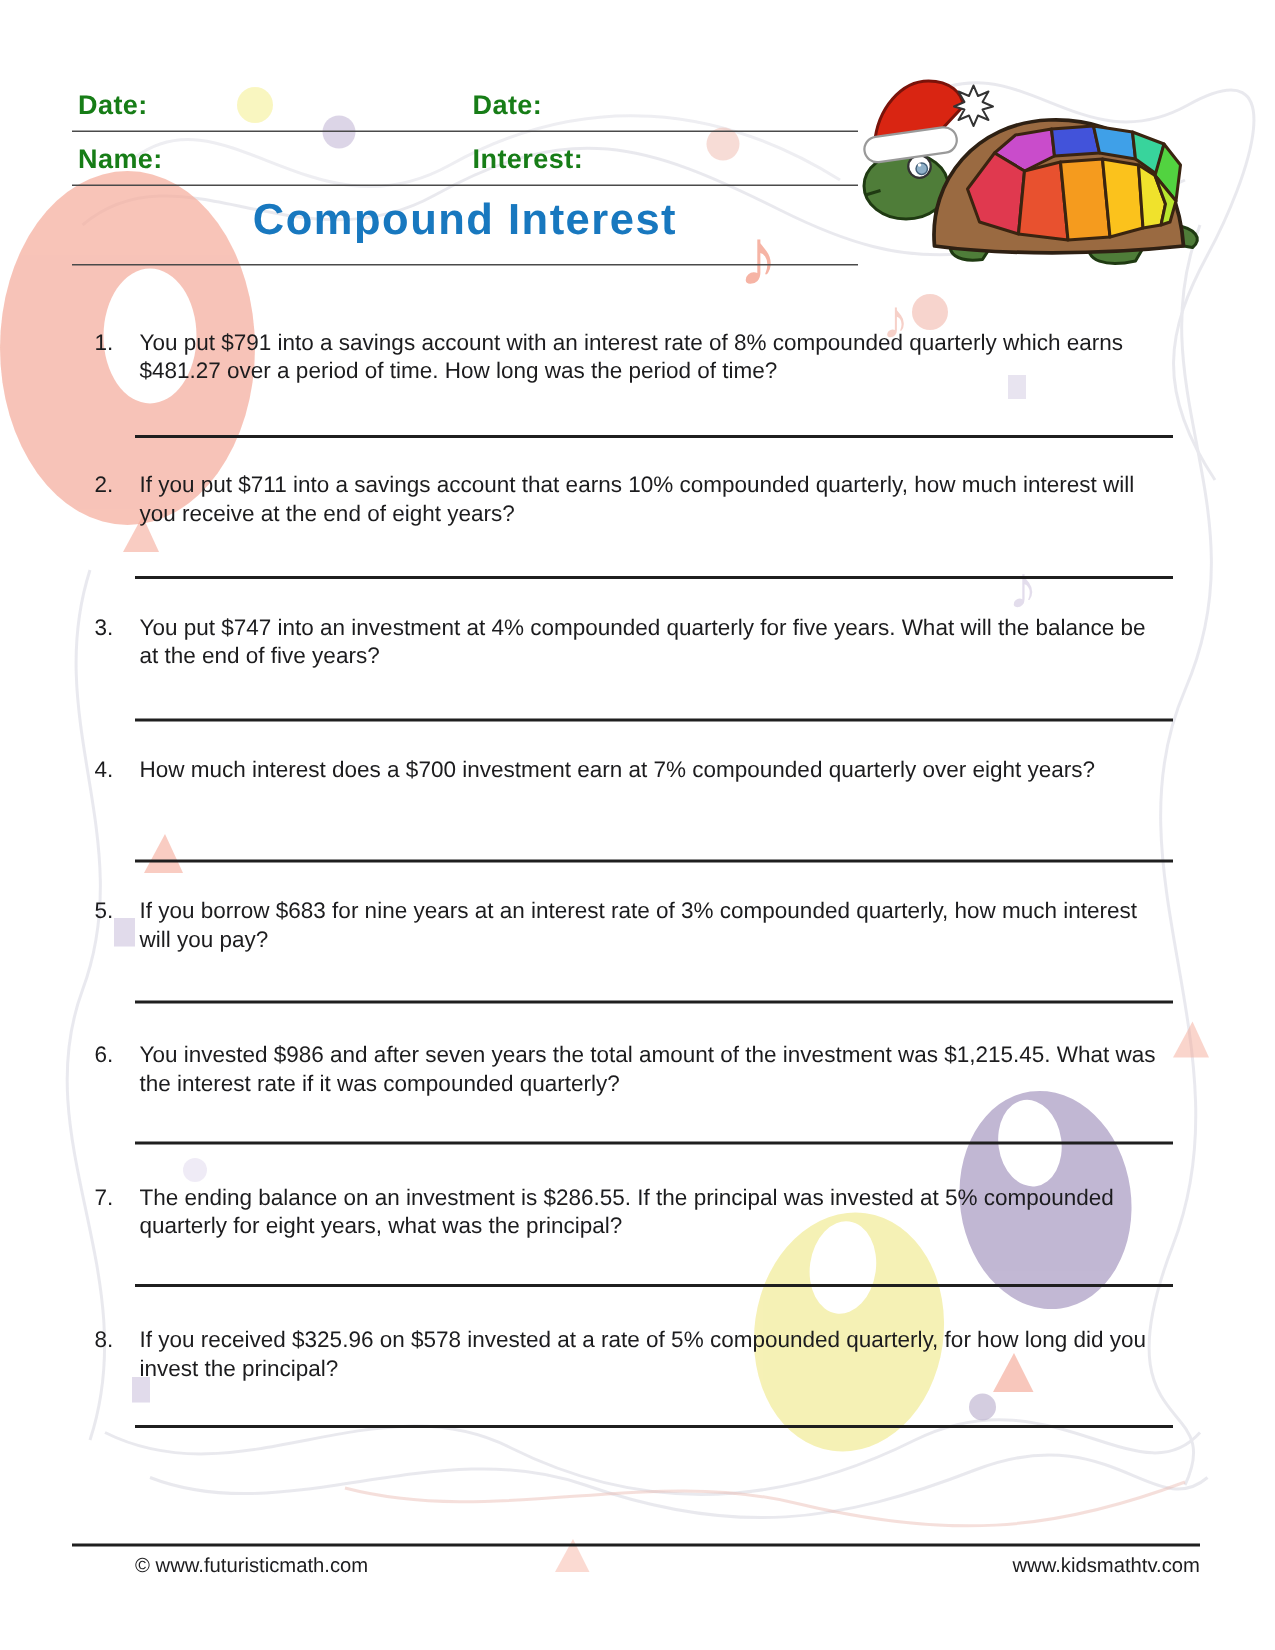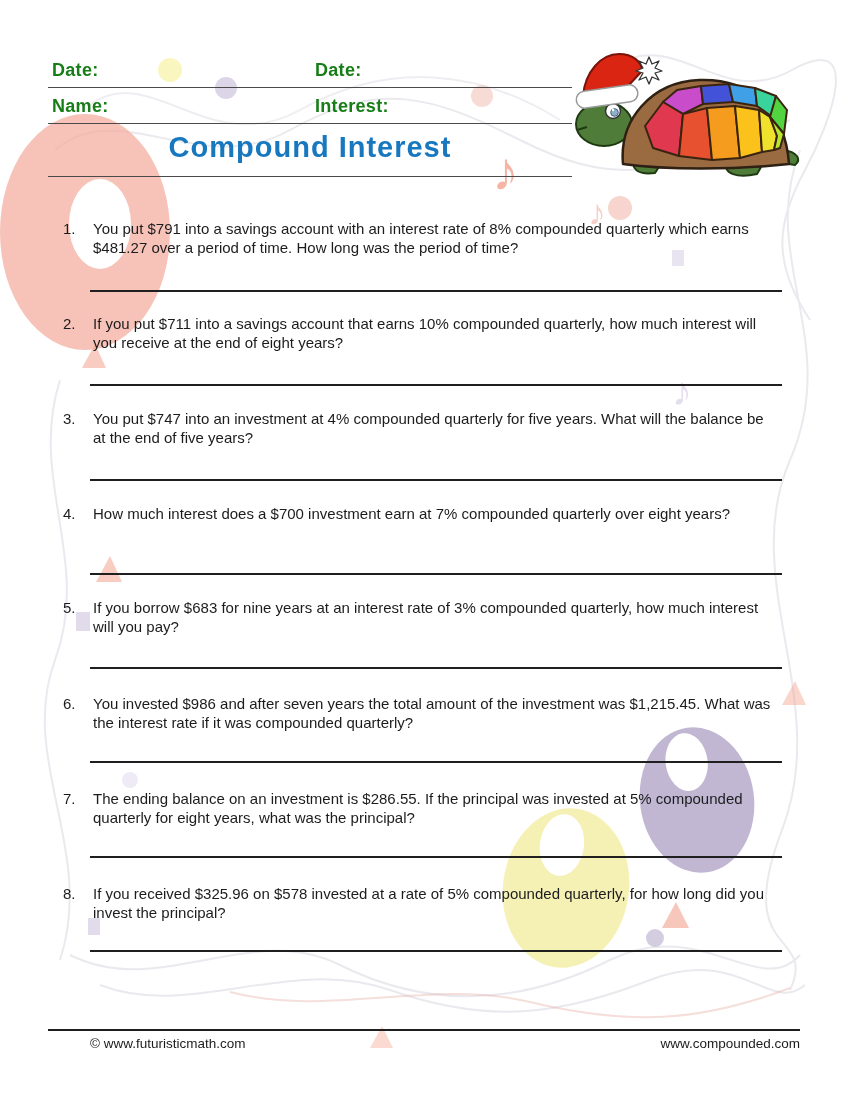--- a/index.html
+++ b/index.html
@@ -206,15 +206,15 @@
   <div class="answer-line" style="top:856px"></div>
 
   <div class="q" style="top:884px">
     <span class="q-num">8.</span>
     <span class="q-text">If you received $325.96 on $578 invested at a rate of 5% compounded quarterly, for how long did you invest the principal?</span>
   </div>
   <div class="answer-line" style="top:950px"></div>
 
   <div class="footer-rule"></div>
   <div class="footer-text footer-left">© www.futuristicmath.com</div>
-  <div class="footer-text footer-right">www.compounded.com</div>
+  <div class="footer-text footer-right">www.kidsmathtv.com</div>
 
 </div>
 
 </body></html>

